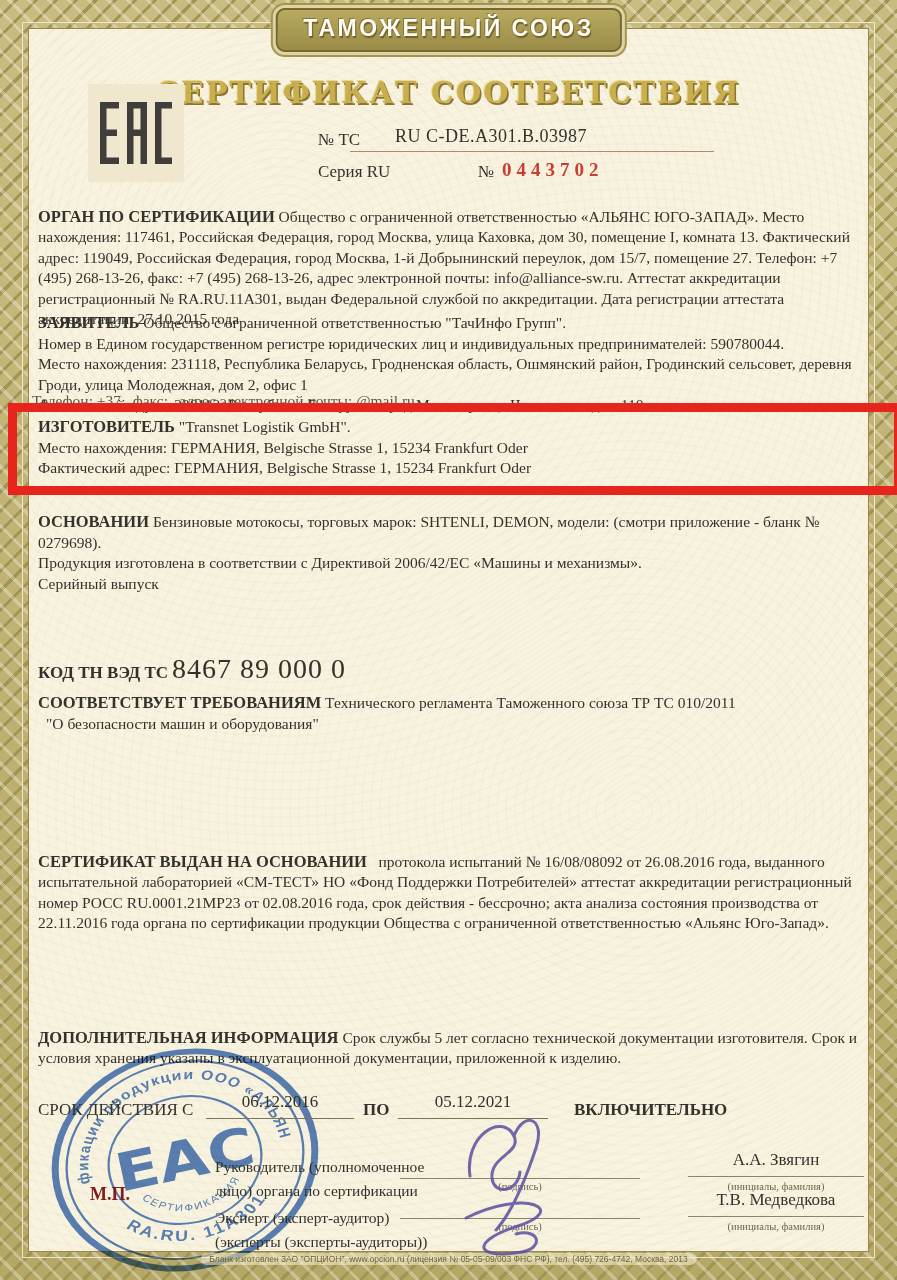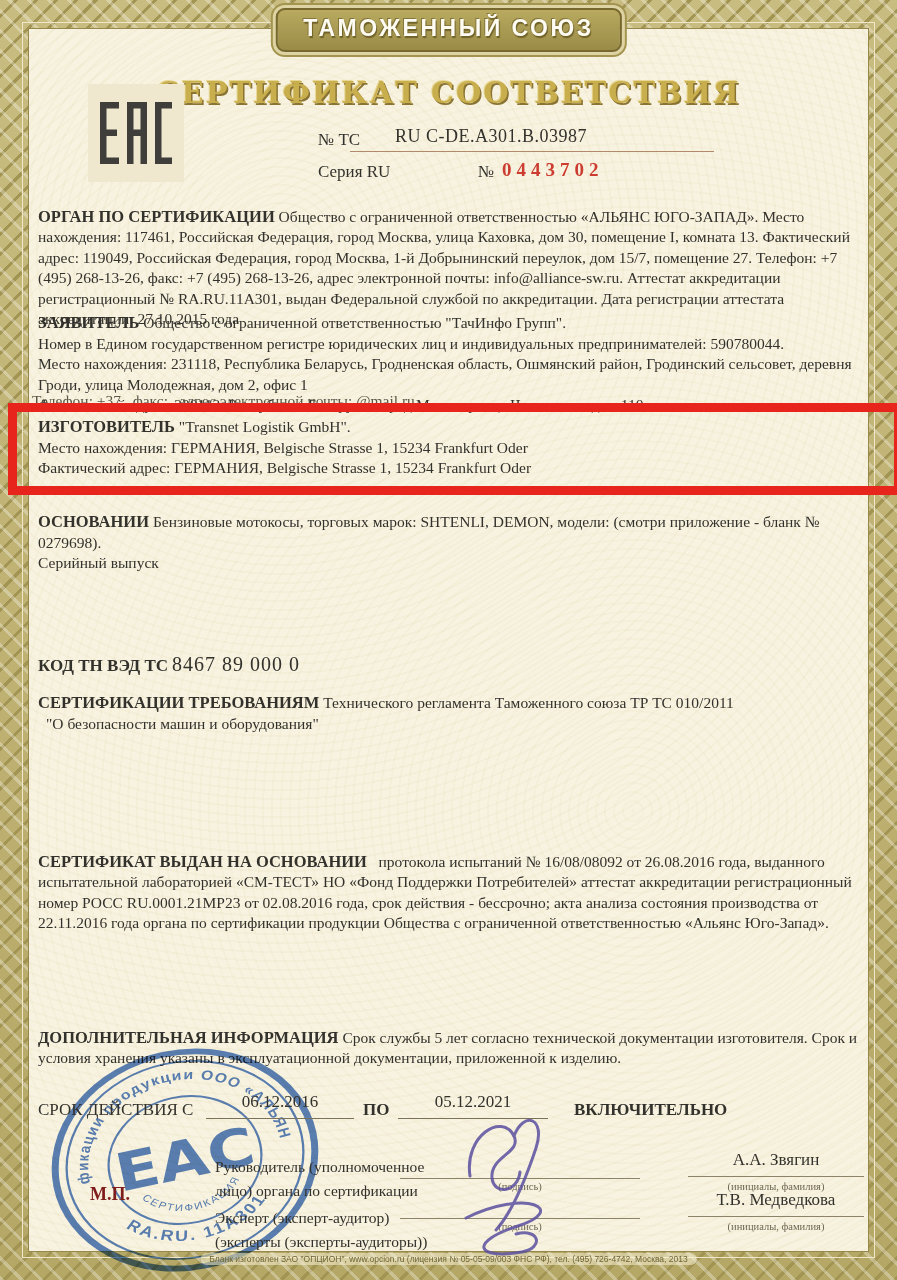--- a/index.html
+++ b/index.html
@@ -49,21 +49,21 @@
   .cert-no-line{left:350px;top:151px;width:364px;border-bottom:1.5px solid #b08a6a;}
   .series-label{left:318px;top:162px;font-size:17px;}
   .series-num-label{left:478px;top:162px;font-size:17px;}
   .series-num{left:502px;top:159px;font-size:19px;font-weight:bold;color:#cc3c30;letter-spacing:5px;}
   
   .sec{left:38px;width:824px;font-size:15.5px;line-height:1.32;}
   .sec b{font-size:16.5px;}
   .clipline{left:32px;top:392px;width:780px;height:13px;overflow:hidden;font-size:15.5px;color:#5a5648;z-index:1;}
   .redbox{left:8px;top:403px;width:877px;height:74px;border:9px solid #e8251c;z-index:4;background:transparent;}
   .kod-label{font-size:17px;font-weight:bold;}
-  .kod-value{font-size:20px;letter-spacing:1px;}
+  .kod-value{font-size:28px;letter-spacing:1px;}
   
   .validity-label{left:38px;top:1100px;font-size:17px;font-weight:normal;z-index:3;}
   .date-box{top:1092px;height:26px;border-bottom:1.5px solid #7c7257;text-align:center;font-size:17px;z-index:3;}
   .po{left:363px;top:1100px;font-size:17px;font-weight:bold;z-index:3;}
   .incl{left:574px;top:1100px;font-size:17px;font-weight:bold;z-index:3;}
   
   .sig-label{left:215px;width:270px;font-size:15.5px;line-height:1.55;z-index:3;}
   .sig-line{left:400px;width:240px;height:26px;border-bottom:1px solid #8d8368;z-index:3;}
   .under-label{font-size:10.5px;color:#6e6752;text-align:center;z-index:3;}
   .name-box{left:688px;width:176px;height:26px;border-bottom:1px solid #8d8368;text-align:center;font-size:17px;z-index:3;}
@@ -129,30 +129,31 @@
 <div class="abs redbox"></div>
 
 <div class="abs sec" style="top:416px;z-index:5">
   <div><b>ИЗГОТОВИТЕЛЬ</b> <span>"Transnet Logistik GmbH".</span></div>
   <div>Место нахождения: ГЕРМАНИЯ, Belgische Strasse 1, 15234 Frankfurt Oder</div>
   <div>Фактический адрес: ГЕРМАНИЯ, Belgische Strasse 1, 15234 Frankfurt Oder</div>
 </div>
 
 <div class="abs sec" style="top:511px">
   <div><b>ОСНОВАНИИ</b> <span>Бензиновые мотокосы, торговых марок: SHTENLI, DEMON, модели: (смотри приложение - бланк № 0279698).</span></div>
+  <div>Продукция изготовлена в соответствии с Директивой 2006/42/ЕС «Машины и механизмы».</div>
   <div>Серийный выпуск</div>
 </div>
 
 <div class="abs sec" style="top:651px">
   <span class="kod-label">КОД ТН ВЭД ТС</span>
   <span class="kod-value">8467 89 000 0</span>
 </div>
 
 <div class="abs sec" style="top:692px">
-  <div><b>СЕРТИФИКАЦИИ ТРЕБОВАНИЯМ</b> <span>Технического регламента Таможенного союза ТР ТС 010/2011</span></div>
+  <div><b>СООТВЕТСТВУЕТ ТРЕБОВАНИЯМ</b> <span>Технического регламента Таможенного союза ТР ТС 010/2011</span></div>
   <div style="padding-left:8px">"О безопасности машин и оборудования"</div>
 </div>
 
 <p class="abs sec" style="top:835px"><b>СЕРТИФИКАТ ВЫДАН НА ОСНОВАНИИ</b>&nbsp;&nbsp;&nbsp;<span>протокола испытаний № 16/08/08092 от 26.08.2016 года, выданного испытательной лабораторией «СМ-ТЕСТ» НО «Фонд Поддержки Потребителей» аттестат аккредитации регистрационный номер РОСС RU.0001.21МР23 от 02.08.2016 года, срок действия - бессрочно; акта анализа состояния производства от 22.11.2016 года органа по сертификации продукции Общества с ограниченной ответственностью «Альянс Юго-Запад».</span></p>
 
 <p class="abs sec" style="top:1011px"><b>ДОПОЛНИТЕЛЬНАЯ ИНФОРМАЦИЯ</b> <span>Срок службы 5 лет согласно технической документации изготовителя. Срок и условия хранения указаны в эксплуатационной документации, приложенной к изделию.</span></p>
 
 <span class="abs validity-label">СРОК ДЕЙСТВИЯ С</span>
 <div class="abs date-box" style="left:206px;width:148px">06.12.2016</div>
 <span class="abs po">ПО</span>

